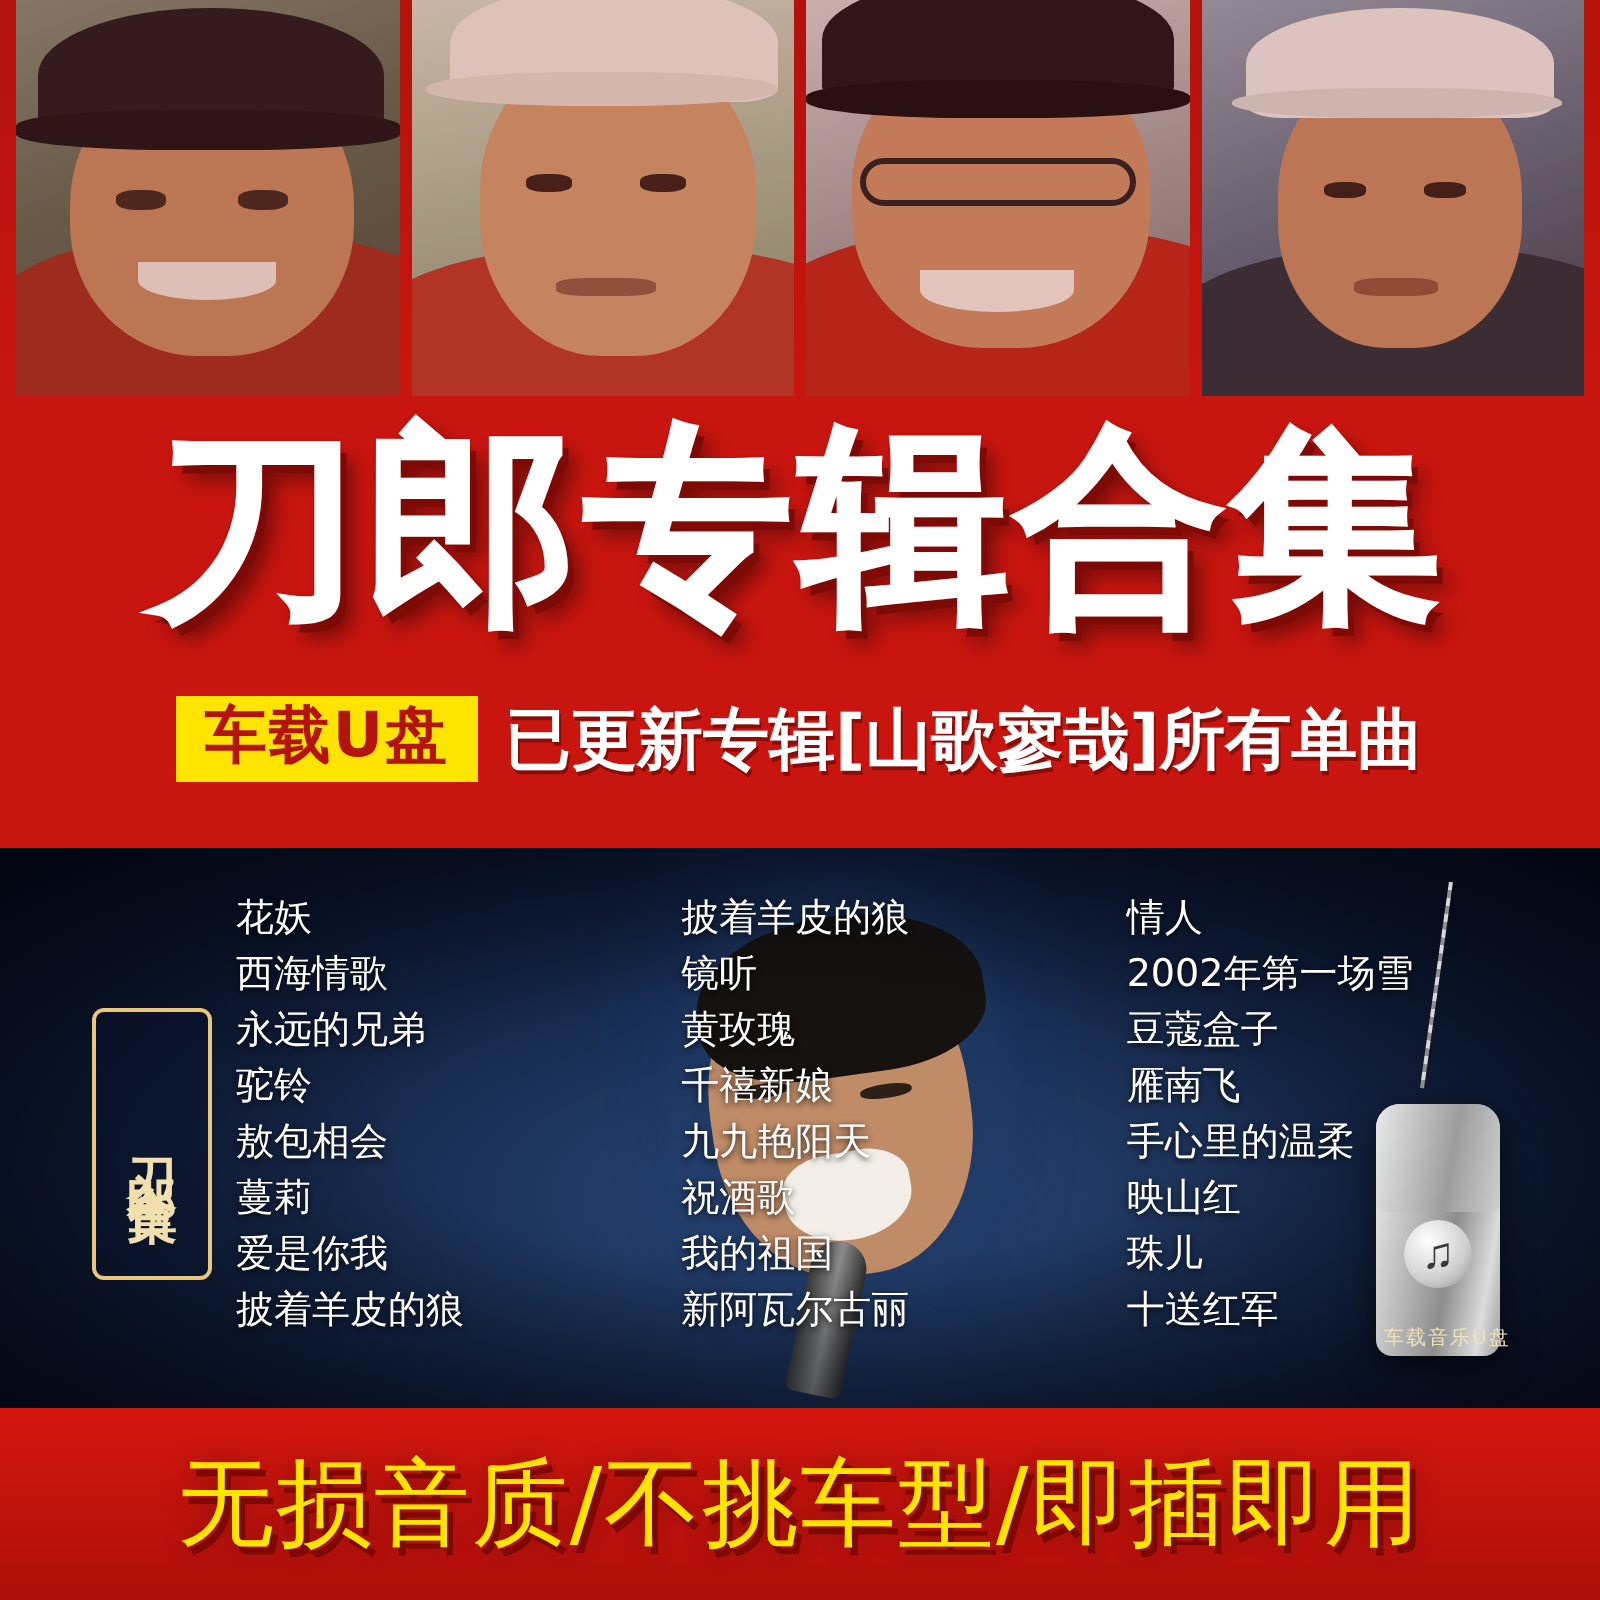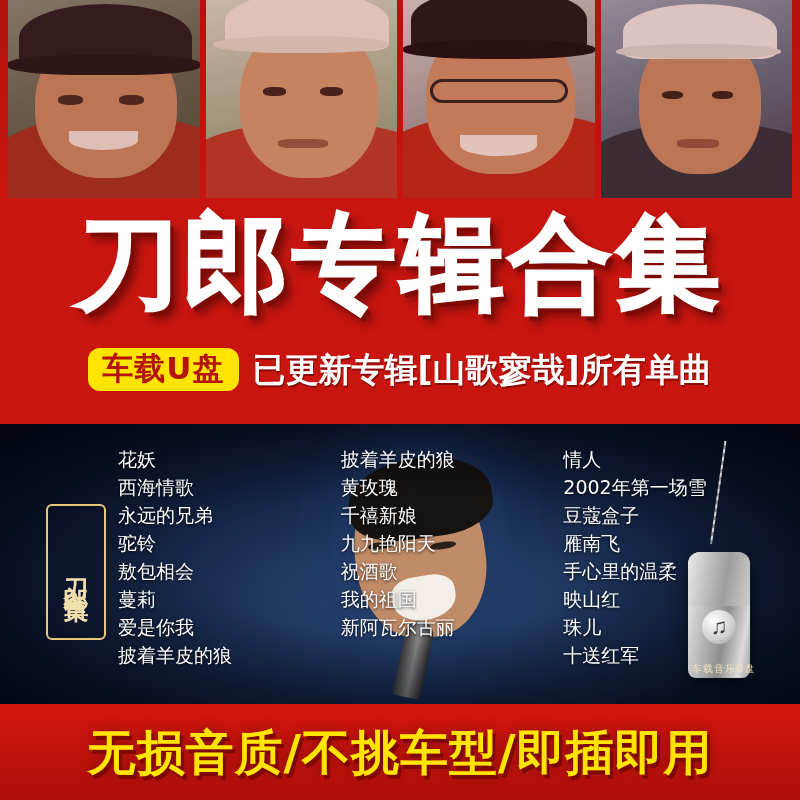--- a/index.html
+++ b/index.html
@@ -133,21 +133,21 @@
     gap: 14px;
   }
   .badge-usb {
     background: #ffe400;
     color: #b3140d;
     font-family: "DejaVu Sans", sans-serif;
     font-weight: bold;
     font-size: 31px;
     letter-spacing: 1px;
     padding: 5px 14px 7px;
-    border-radius: 12px;
+    border-radius: 0;
     line-height: 1;
     white-space: nowrap;
   }
   .sub-text {
     color: #ffffff;
     font-family: "DejaVu Sans", sans-serif;
     font-weight: bold;
     font-size: 33px;
     line-height: 1;
     letter-spacing: 0px;
@@ -320,21 +320,21 @@
     position: absolute;
     left: 0; top: 704px;
     width: 800px; height: 96px;
     background: linear-gradient(180deg,#d3160f 0%, #ae0f0a 100%);
     display: flex;
     align-items: center;
     justify-content: center;
   }
   .bottom-text {
     font-family: "DejaVu Sans", sans-serif;
-    font-weight: bold;
+    font-weight: normal;
     font-size: 48px;
     line-height: 1;
     color: #ffe400;
     letter-spacing: 1px;
     white-space: nowrap;
     text-shadow: 3px 4px 0 #7d0804, 0 0 12px rgba(0,0,0,0.35);
   }
 </style>
 </head>
 <body>
@@ -416,20 +416,21 @@
         <div class="song-item">西海情歌</div>
         <div class="song-item">永远的兄弟</div>
         <div class="song-item">驼铃</div>
         <div class="song-item">敖包相会</div>
         <div class="song-item">蔓莉</div>
         <div class="song-item">爱是你我</div>
         <div class="song-item">披着羊皮的狼</div>
       </div>
       <div class="song-col">
         <div class="song-item">披着羊皮的狼</div>
+        <div class="song-item">镜听</div>
         <div class="song-item">黄玫瑰</div>
         <div class="song-item">千禧新娘</div>
         <div class="song-item">九九艳阳天</div>
         <div class="song-item">祝酒歌</div>
         <div class="song-item">我的祖国</div>
         <div class="song-item">新阿瓦尔古丽</div>
       </div>
       <div class="song-col">
         <div class="song-item">情人</div>
         <div class="song-item">2002年第一场雪</div>

